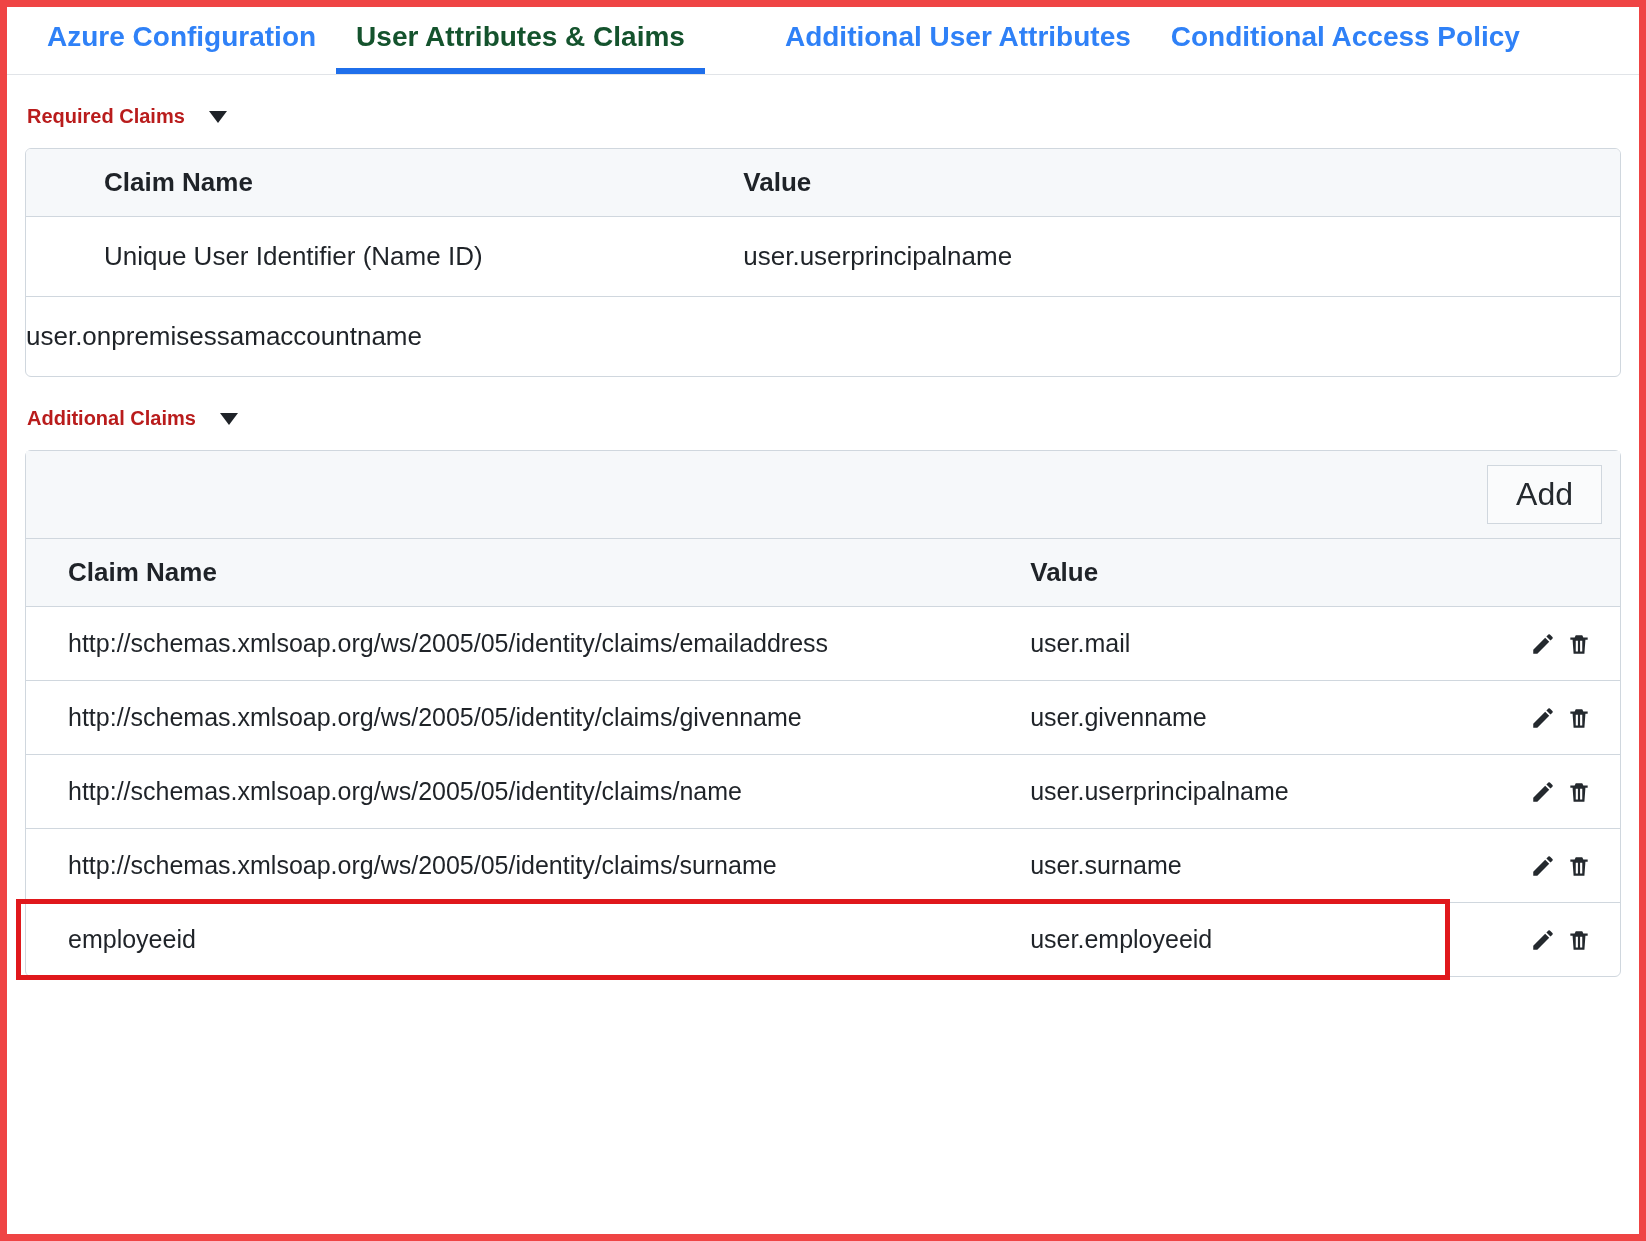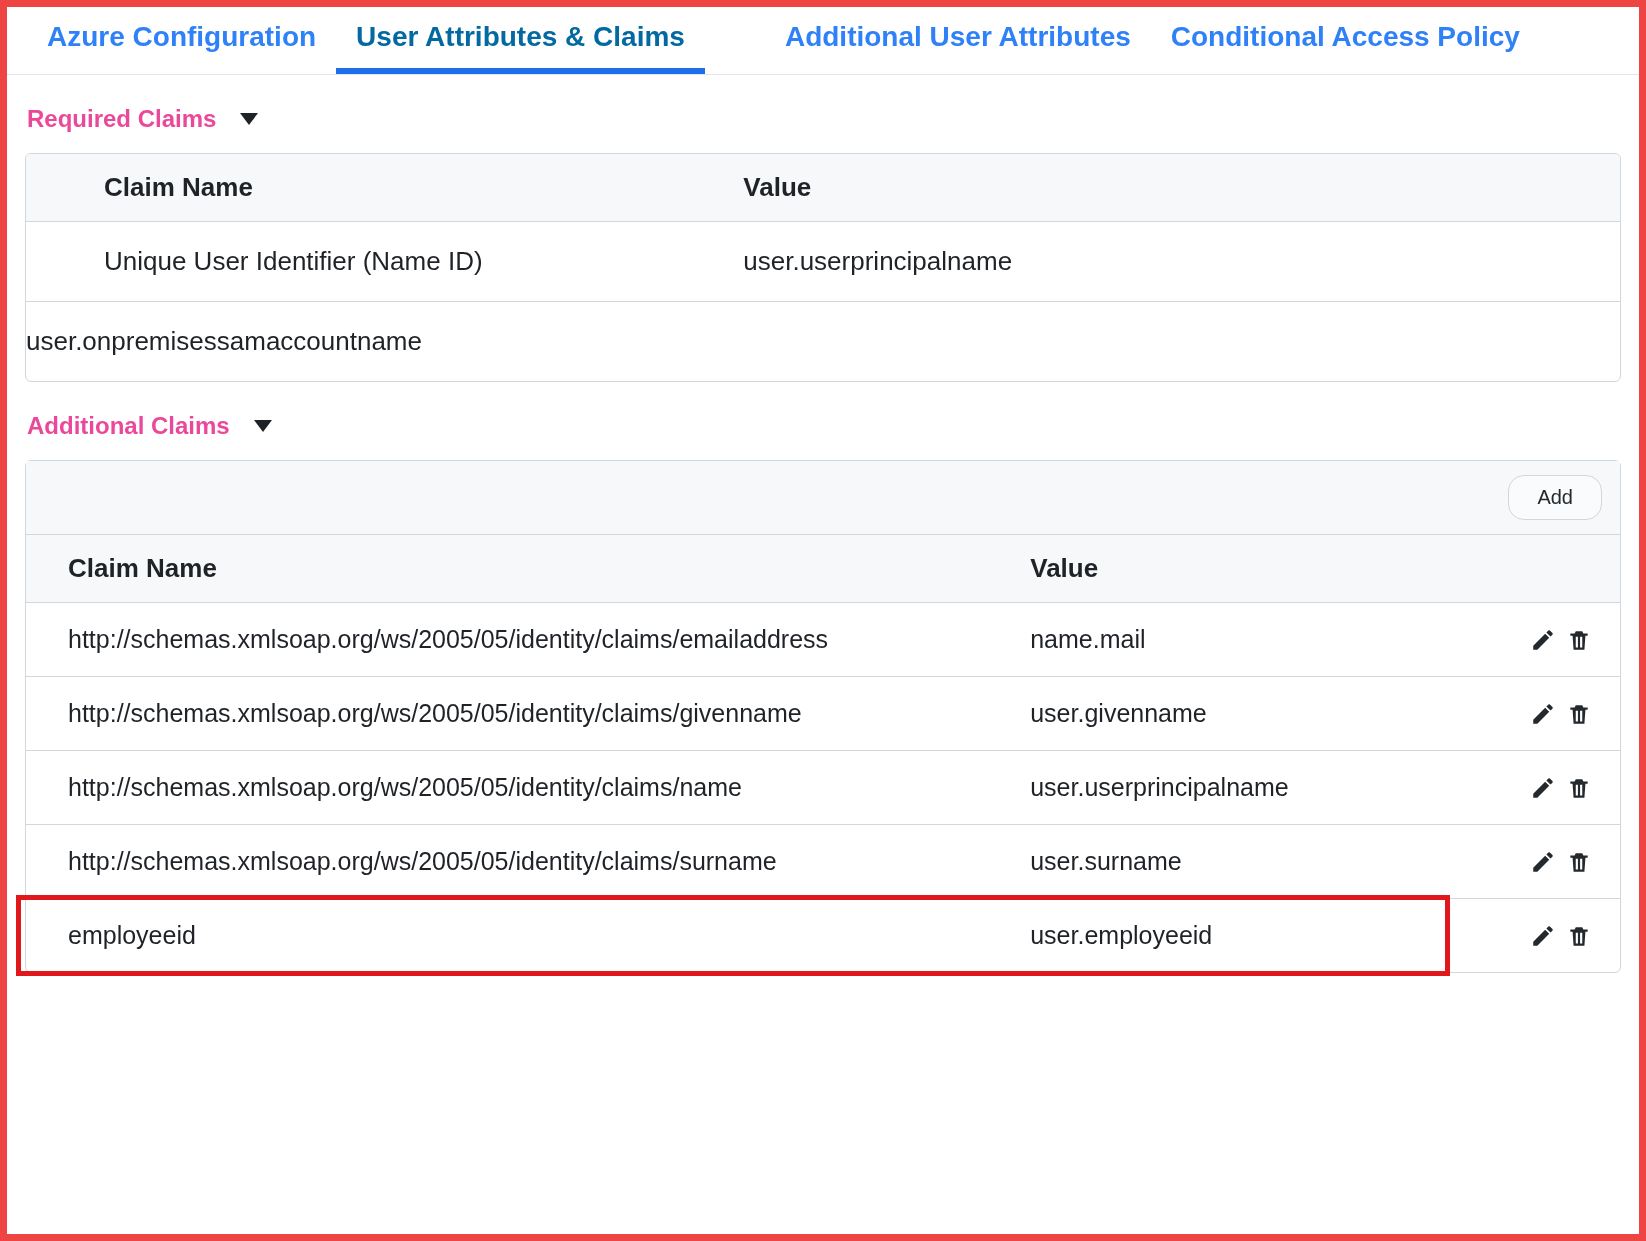--- a/index.html
+++ b/index.html
@@ -24,41 +24,41 @@
     .tab {
       padding: 10px 20px 12px;
       font-size: 28px;
       font-weight: 700;
       color: #2f81f7;
       cursor: pointer;
       line-height: 1.4;
       border-bottom: 6px solid transparent;
     }
     .tab.active {
-      color: #0369a1;
+      color: #14532d;
       border-bottom: 6px solid #1f6feb;
     }
     .tab-right-group {
       display: flex;
       flex-direction: row;
       padding-left: 60px;
     }
     .tab-right-group .tab {
       padding-top: 10px;
       padding-bottom: 0;
       border: none;
     }
     .section-header {
       display: flex;
       align-items: center;
       gap: 24px;
       padding: 30px 20px 20px;
-      font-size: 24px;
+      font-size: 20px;
       font-weight: 700;
-      color: #ec4899;
+      color: #b91c1c;
       cursor: pointer;
     }
     .caret-down {
       width: 0;
       height: 0;
       border-left: 9px solid transparent;
       border-right: 9px solid transparent;
       border-top: 12px solid #1f2328;
       display: inline-block;
     }
@@ -96,23 +96,23 @@
     .add-bar {
       background: #f6f8fa;
       display: flex;
       justify-content: flex-end;
       padding: 14px 18px;
       border-bottom: 1px solid #d0d7de;
     }
     .add-btn {
       background: #fafbfc;
       border: 1px solid #d0d7de;
-      border-radius: 16px;
+      border-radius: 0;
       padding: 10px 28px;
-      font-size: 20px;
+      font-size: 32px;
       color: #24292e;
       cursor: pointer;
     }
     .add-header {
       background: #f6f8fa;
       display: flex;
       padding: 18px 0;
       border-bottom: 1px solid #d0d7de;
     }
     .col-claim-add { flex: 0 0 63%; padding-left: 42px; font-size: 26px; font-weight: 700; color: #1f2328;}
@@ -188,21 +188,21 @@
     <div class="add-bar">
       <button class="add-btn">Add</button>
     </div>
     <div class="add-header">
       <div class="col-claim-add">Claim Name</div>
       <div class="col-value-add">Value</div>
     </div>
 
     <div class="add-row">
       <div class="col-claim-add-cell">http://schemas.xmlsoap.org/ws/2005/05/identity/claims/emailaddress</div>
-      <div class="col-value-add-cell">name.mail</div>
+      <div class="col-value-add-cell">user.mail</div>
       <div class="row-actions">
         <span class="icon-btn">
           <svg width="26" height="26" viewBox="0 0 24 24" fill="currentColor">
               <path d="M3 17.25V21h3.75l11-11.04-3.75-3.75L3 17.25zM20.71 7.04a1 1 0 0 0 0-1.41l-2.34-2.34a1 1 0 0 0-1.41 0l-1.83 1.83 3.75 3.75 1.83-1.83z"></path>
             </svg>
         </span>
         <span class="icon-btn">
           <svg width="26" height="26" viewBox="0 0 24 24" fill="currentColor">
               <path d="M6 7h12l-1 14H7L6 7zm3 2v10h2V9H9zm4 0v10h2V9h-2zM9 4h6l1 2h4v2H4V6h4l1-2z"></path>
             </svg>

